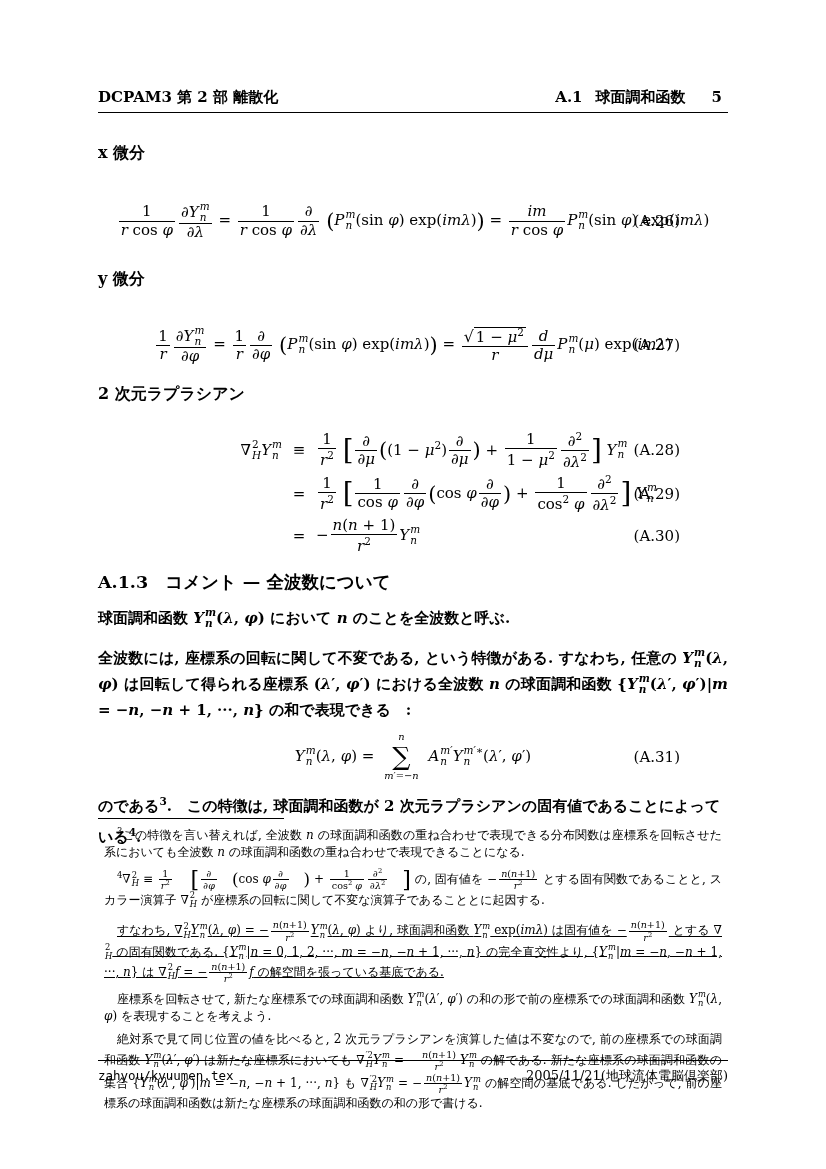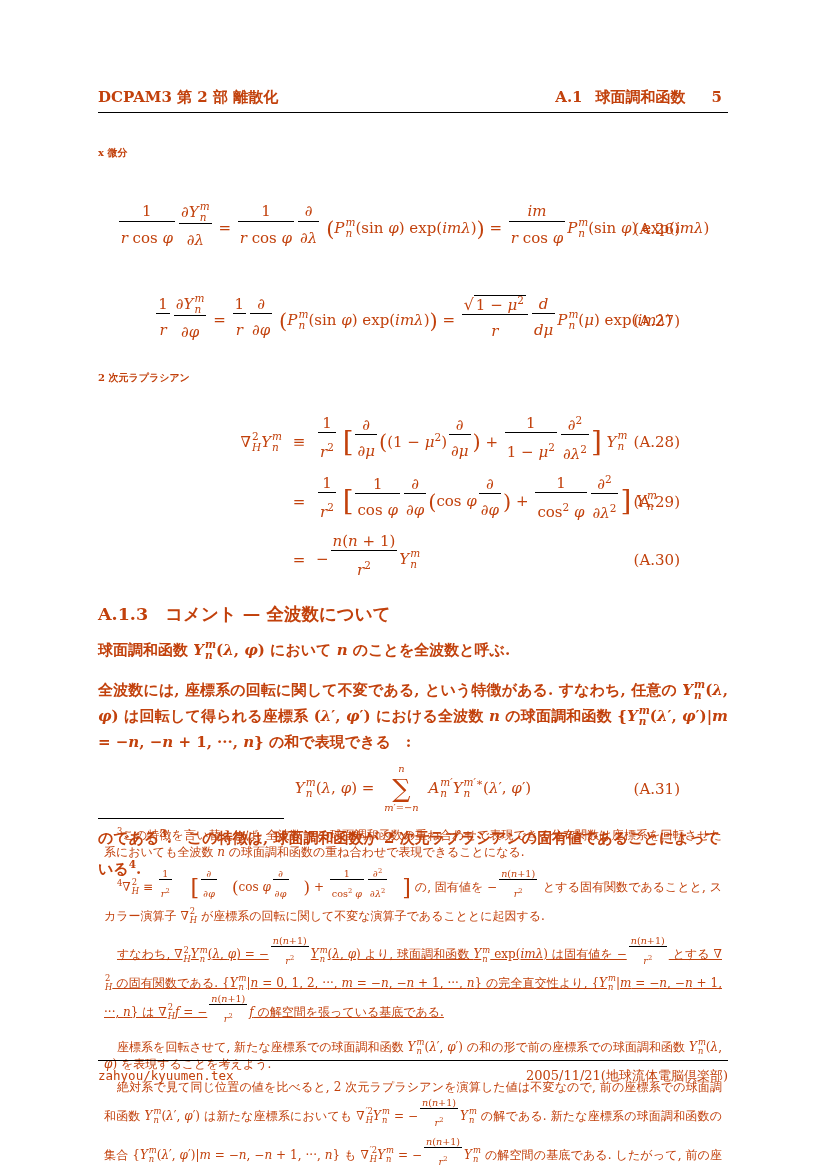--- a/index.html
+++ b/index.html
@@ -1,29 +1,29 @@
 <!DOCTYPE html>
 <html><head>
 <meta charset="utf-8">
 <style>
   html,body{margin:0;padding:0;background:#ffffff;}
-  .page{position:relative;width:826px;height:1169px;background:#ffffff;color:#c2410c;
+  .page{position:relative;width:826px;height:1169px;background:#ffffff;color:#000000;
         font-family:"DejaVu Serif","Liberation Serif",serif;overflow:hidden;}
   .flow{position:absolute;left:98px;top:88px;width:630px;}
 
   
   .rhead{display:flex;justify-content:space-between;align-items:baseline;
          border-bottom:1.2px solid #000;padding-bottom:5px;font-weight:bold;
          font-size:15px;line-height:19px;}
   .hrt{display:flex;align-items:baseline;padding-right:6px;}
   .hrt .sectitle{margin-left:13px;}
   .hrt .pgnum{margin-left:26px;}
 
   
-  .shead{font-weight:bold;font-size:10px;line-height:20px;}
+  .shead{font-weight:bold;font-size:16px;line-height:20px;}
   .mt-x{margin-top:30px;} .mt-y{margin-top:28px;} .mt-lap{margin-top:18px;}
 
   
   .eq{position:relative;display:flex;justify-content:center;align-items:center;font-size:15px;}
   .eq .eqno,.alrow .eqno{position:absolute;right:48px;top:50%;transform:translateY(-50%);font-size:15px;padding-left:17px;}
   .eq26{margin-top:38px;} .eq27{margin-top:36px;} .eq31{margin-top:8px;}
 
   .align{margin-top:26px;font-size:15px;}
   .alrow{position:relative;display:flex;align-items:center;margin:2px 0;}
   .allhs{width:184px;text-align:right;}
@@ -49,21 +49,21 @@
   .pfooter{position:absolute;left:98px;top:1060px;width:630px;border-top:1.2px solid #000;
            padding-top:7px;display:flex;justify-content:space-between;font-size:13px;line-height:16px;gap:22px;}
   .ffile{font-family:"DejaVu Sans Mono","Liberation Mono",monospace;font-size:12.5px;}
 
   
   i{font-style:italic;}
   f{display:inline-block;vertical-align:middle;text-align:center;margin:0 2px;
     font-size:0.8em;line-height:1.15;text-indent:0;}
   .eq f,.align f{font-size:1em;}
   f>n{display:block;padding:0 2px;}
-  f>d{display:block;border-top:1px solid #000;padding:8px 2px;}
+  f>d{display:block;border-top:1px solid #000;padding:0 2px;}
   ss{display:inline-block;vertical-align:-0.38em;text-align:left;line-height:1.05;
      font-size:0.7em;margin-left:1px;text-indent:0;}
   ss>su,ss>sb{display:block;font-style:italic;}
   o{font-style:normal;}
   bo{display:inline-block;vertical-align:middle;text-align:center;line-height:1;margin:0 5px;text-indent:0;}
   bo>ot,bo>ob{display:block;font-size:0.66em;line-height:1.25;}
   bo>os{display:block;font-size:1.7em;line-height:1.05;}
   sq{border-top:1px solid #000;padding:0 2px;}
   rd{font-size:1.05em;}
   bd1{font-size:1.4em;vertical-align:-0.13em;line-height:1;display:inline-block;}
@@ -85,20 +85,21 @@
       </span>
     </div>
 
     <div class="shead mt-x">x 微分</div>
 
     <div class="eq eq26">
       <span class="eqbody"><f><n>1</n><d><i>r</i> cos <i>φ</i></d></f><f><n>∂<i>Y</i><ss><su>m</su><sb>n</sb></ss></n><d>∂<i>λ</i></d></f> = <f><n>1</n><d><i>r</i> cos <i>φ</i></d></f><f><n>∂</n><d>∂<i>λ</i></d></f> <bd1>(</bd1><i>P</i><ss><su>m</su><sb>n</sb></ss>(sin <i>φ</i>) exp(<i>imλ</i>)<bd1>)</bd1> = <f><n><i>im</i></n><d><i>r</i> cos <i>φ</i></d></f><i>P</i><ss><su>m</su><sb>n</sb></ss>(sin <i>φ</i>) exp(<i>imλ</i>)</span>
       <span class="eqno">(A.26)</span>
     </div>
 
+    <div class="shead mt-y">y 微分</div>
 
     <div class="eq eq27">
       <span class="eqbody"><f><n>1</n><d><i>r</i></d></f><f><n>∂<i>Y</i><ss><su>m</su><sb>n</sb></ss></n><d>∂<i>φ</i></d></f> = <f><n>1</n><d><i>r</i></d></f><f><n>∂</n><d>∂<i>φ</i></d></f> <bd1>(</bd1><i>P</i><ss><su>m</su><sb>n</sb></ss>(sin <i>φ</i>) exp(<i>imλ</i>)<bd1>)</bd1> = <f><n><rd>√</rd><sq>1 − <i>μ</i><sup>2</sup></sq></n><d><i>r</i></d></f><f><n><i>d</i></n><d><i>dμ</i></d></f><i>P</i><ss><su>m</su><sb>n</sb></ss>(<i>μ</i>) exp(<i>imλ</i>)</span>
       <span class="eqno">(A.27)</span>
     </div>
 
     <div class="shead mt-lap">2 次元ラプラシアン</div>
 
     <div class="align">
       <div class="alrow">

